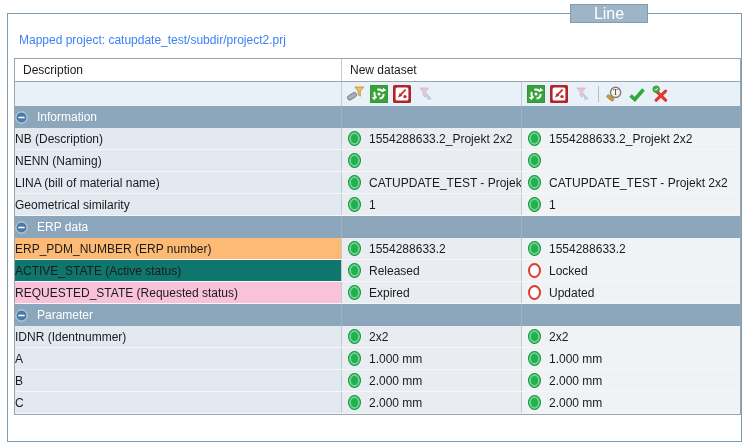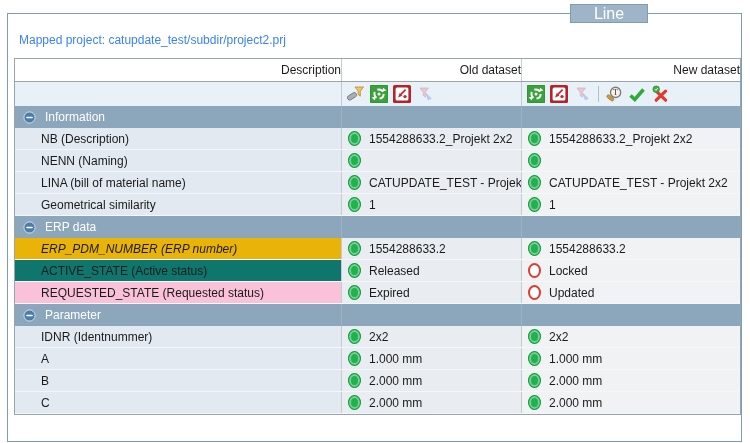--- a/index.html
+++ b/index.html
@@ -22,39 +22,39 @@
     position:absolute;left:6px;top:44px;width:727px;
     border:1px solid #99a4ad;box-sizing:border-box;background:#fff;
   }
   .r{display:flex;width:100%;box-sizing:border-box;}
   .c{box-sizing:border-box;overflow:hidden;white-space:nowrap;}
   .c.desc{width:326px;}
   .c.old{width:180px;border-left:1px solid #c3ccd3;}
   .c.new{flex:1;border-left:1px solid #c3ccd3;}
   
   .thead{height:23px;background:#ffffff;border-bottom:1px solid #99a4ad;}
-  .thead .c{line-height:22px;padding-left:8px;text-align:right;}
+  .thead .c{line-height:22px;padding-left:8px;}
   
   .toolbar{height:24px;background:#e8f1f7;}
   .toolbar .c{display:flex;align-items:center;padding-left:5px;}
   .tico{width:18px;height:18px;margin-right:5px;display:inline-block;cursor:pointer;}
   .tsep{width:1px;height:16px;background:#b4bec6;margin:0 6px 0 2px;}
   
   .grp{height:22px;background:#8ca6bb;color:#ffffff;}
-  .grp .c.desc{display:flex;align-items:center;padding-left:8px;}
+  .grp .c.desc{display:flex;align-items:center;}
   .grp .c.old,.grp .c.new{border-left:1px solid #9db3c4;}
   .grp .glabel{margin-left:9px;}
   .gminus{width:13px;height:13px;flex:0 0 13px;}
   
   .drow{height:22px;border-bottom:1px solid #f3f7fa;}
   .drow .c{display:flex;align-items:center;}
-  .drow .c.desc{background:#e2e9f0;padding-left:26px;}
+  .drow .c.desc{background:#e2e9f0;}
   .drow .c.old{background:#e9edf2;padding-left:6px;}
   .drow .c.new{background:#f0f2f4;padding-left:6px;}
-  .drow.hl-orange .c.desc{background:#eab308;font-style:italic;}
+  .drow.hl-orange .c.desc{background:#fdba74;}
   .drow.hl-lime   .c.desc{background:#0f766e;}
   .drow.hl-pink   .c.desc{background:#f9c2d8;}
   .dot{
     width:13px;height:15px;border-radius:50%;flex:0 0 13px;margin-right:8px;
     box-sizing:border-box;
   }
   .dot.green{background:#21b14e;border:1px solid #0f9c40;box-shadow:inset 0 0 0 2px rgba(255,255,255,.40);}
   .dot.red{background:#ffffff;border:2px solid #dd3b34;}
   .v{overflow:hidden;text-overflow:clip;white-space:nowrap;}
 </style>
@@ -63,21 +63,20 @@
 
 <div class="tab">Line mapping</div>
 
 <div class="panel">
   <div class="mapped">Mapped project: catupdate_test/subdir/project2.prj</div>
 
   <div class="tbl">
 
     <div class="r thead">
       <div class="c desc">Description</div>
-      <div class="c old">Old dataset</div>
       <div class="c new">New dataset</div>
     </div>
 
     <div class="r toolbar">
       <div class="c desc"></div>
       <div class="c old">
         <span class="tico">
           <svg viewBox="0 0 18 18" width="18" height="18">
             <rect x="0" y="9" width="10" height="4.6" rx="2.2" transform="rotate(-32 5 11.3)" fill="#a9aeb4" stroke="#6e747a" stroke-width="0.8"></rect>
             <path d="M8 2 h8.5 l-3.2 4.2 v5 l-2.1 -1.7 v-3.3 z" fill="#eec55e" stroke="#b78a2e" stroke-width="0.8"></path>

